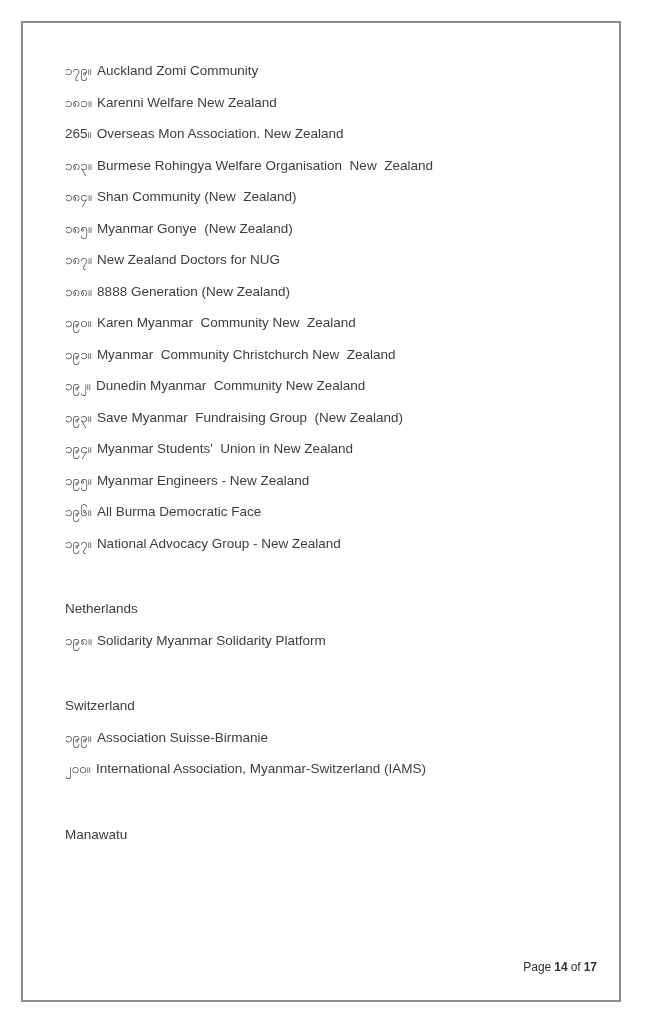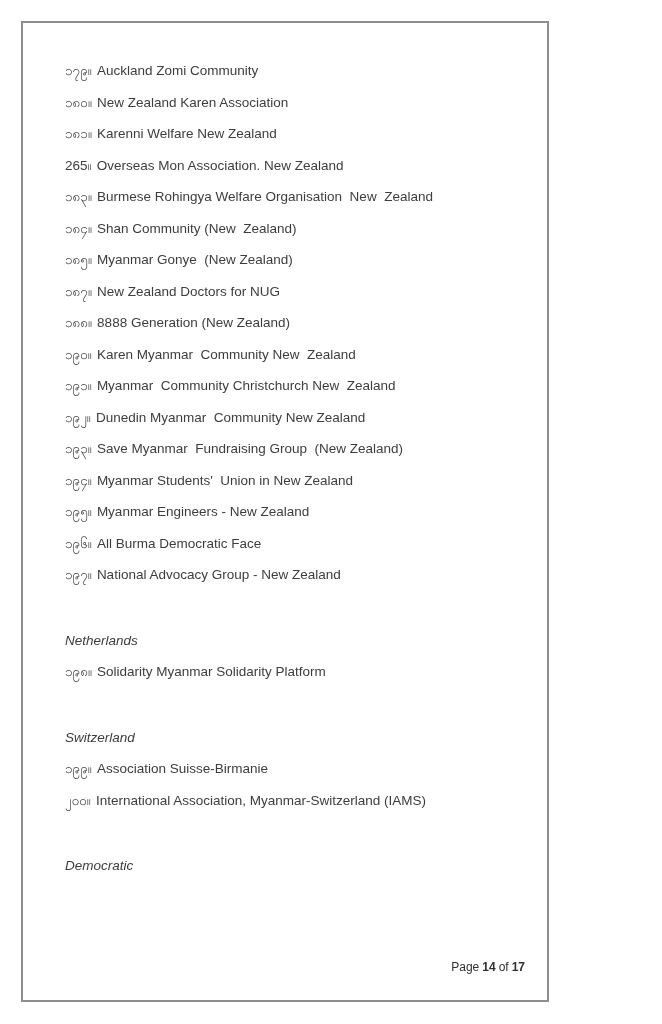--- a/index.html
+++ b/index.html
@@ -6,21 +6,21 @@
   html, body {
     width: 662px;
     height: 1024px;
     background: #ffffff;
     font-family: "Liberation Sans", "DejaVu Sans", sans-serif;
   }
   .page {
     position: absolute;
     left: 21px;
     top: 21px;
-    width: 528px;
+    width: 600px;
     height: 981px;
     border: 2px solid #8d8d8d;
     background: #ffffff;
   }
   .content {
     position: absolute;
     left: 42px;
     top: 41px;
     right: 20px;
   }
@@ -36,41 +36,39 @@
     color: #3d3d3d;
   }
   .section-gap {
     height: 34px;
   }
   .country-heading {
     font-size: 13.5px;
     line-height: 14px;
     color: #3d3d3d;
     margin-bottom: 17.5px;
-    font-style: italic;
   }
   .footer {
     position: absolute;
     right: 22px;
     bottom: 26px;
     font-size: 12px;
     color: #2f2f2f;
   }
   .footer span { margin-right: 3px; }
   .footer b { margin-right: 3px; font-weight: bold; }
   .footer b:last-child { margin-right: 0; }
 </style>
 </head>
 <body>
 
 <div class="page">
   <div class="content">
 
     <div class="row"><span class="num">၁၇၉။</span><span class="name">Auckland Zomi Community</span></div>
-    <div class="row"><span class="num">၁၈၀။</span><span class="name">New Zealand Karen Association</span></div>
     <div class="row"><span class="num">၁၈၁။</span><span class="name">Karenni Welfare New Zealand</span></div>
     <div class="row"><span class="num">265။</span><span class="name">Overseas Mon Association. New Zealand</span></div>
     <div class="row"><span class="num">၁၈၃။</span><span class="name">Burmese Rohingya Welfare Organisation  New  Zealand</span></div>
     <div class="row"><span class="num">၁၈၄။</span><span class="name">Shan Community (New  Zealand)</span></div>
     <div class="row"><span class="num">၁၈၅။</span><span class="name">Myanmar Gonye  (New Zealand)</span></div>
     <div class="row"><span class="num">၁၈၇။</span><span class="name">New Zealand Doctors for NUG</span></div>
     <div class="row"><span class="num">၁၈၈။</span><span class="name">8888 Generation (New Zealand)</span></div>
     <div class="row"><span class="num">၁၉၀။</span><span class="name">Karen Myanmar  Community New  Zealand</span></div>
     <div class="row"><span class="num">၁၉၁။</span><span class="name">Myanmar  Community Christchurch New  Zealand</span></div>
     <div class="row"><span class="num">၁၉၂။</span><span class="name">Dunedin Myanmar  Community New Zealand</span></div>
@@ -86,20 +84,20 @@
     <div class="row"><span class="num">၁၉၈။</span><span class="name">Solidarity Myanmar Solidarity Platform</span></div>
 
     <div class="section-gap"></div>
 
     <div class="country-heading">Switzerland</div>
     <div class="row"><span class="num">၁၉၉။</span><span class="name">Association Suisse-Birmanie</span></div>
     <div class="row"><span class="num">၂၀၀။</span><span class="name">International Association, Myanmar-Switzerland (IAMS)</span></div>
 
     <div class="section-gap"></div>
 
-    <div class="country-heading">Democratic</div>
+    <div class="country-heading">Manawatu</div>
 
   </div>
 
   <div class="footer">
     <span>Page</span><b>14</b><span>of</span><b>17</b>
   </div>
 </div>
 
 </body></html>

